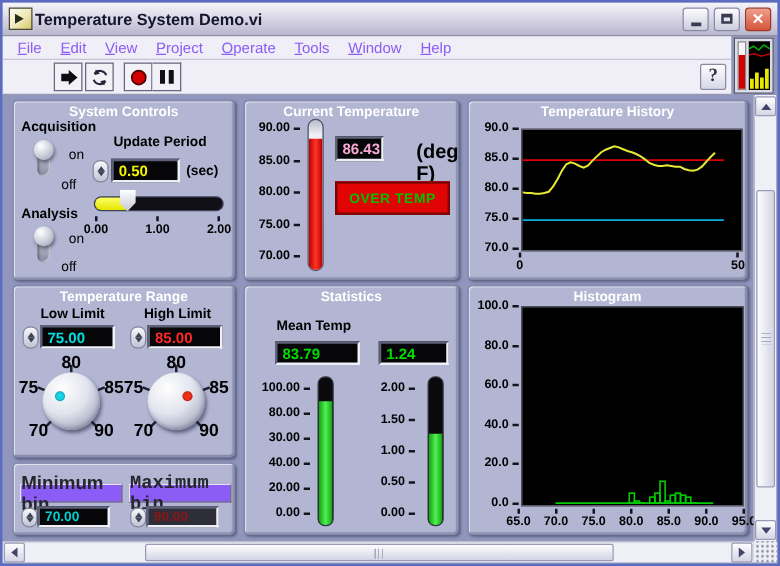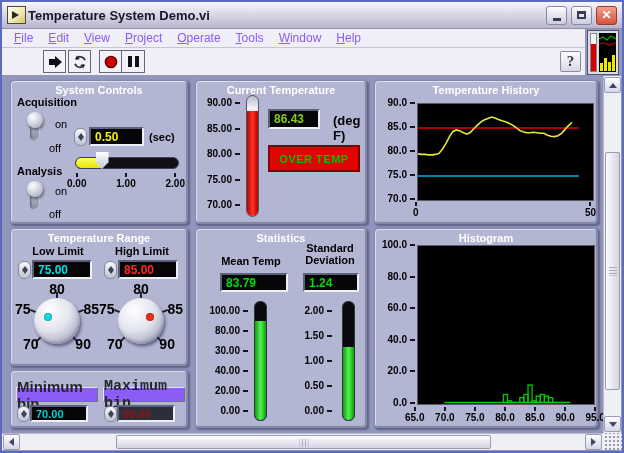--- a/index.html
+++ b/index.html
@@ -173,20 +173,21 @@
     <div class="panel" style="left:8px;top:4px;width:178px;height:144px;">
       <div class="ptitle">System Controls</div>
       <div class="blab" style="left:6px;top:15px;">Acquisition</div>
       <div class="switch" style="left:14px;top:31px;">
           <div class="sw-track"></div>
           <div class="sw-knob"></div>
         </div>
       <div class="blab" style="left:44px;top:37px;font-weight:normal;">on</div>
       <div class="blab" style="left:38px;top:61px;font-weight:normal;">off</div>
 
+      <div class="blab ctr" style="left:60px;top:27px;width:114px;">Update Period</div>
       <div class="spin" style="left:63px;top:47px;">
           <span class="tu"></span>
           <span class="td"></span>
         </div>
       <div class="lcd" style="left: 78px; top: 46px; width: 55px; height: 19px; color: rgb(242, 242, 0);">0.50</div>
       <div class="blab" style="left:138px;top:50px;">(sec)</div>
 
       <div class="slider" style="left:64px;top:76px;width:104px;">
         <div class="sfill" style="width: 25%;"></div>
         <div class="sthumb" style="left: calc(25% - 6px);"></div>
@@ -294,29 +295,28 @@
             <span class="stick"></span>
           </div>
           <div class="srow">
             <span class="slab">70.00</span>
             <span class="stick"></span>
           </div>
         </div>
       <div class="thermo" style="left:50px;top:14px;height:122px;">
         <div class="tfill" style="height: 87.5%;"></div>
       </div>
-      <div class="lcd" style="left: 72px; top: 28px; width: 52px; height: 20px; color: #84cc16;">86.43</div>
-      <div class="blab" style="left:137px;top:32px;font-size:13px;">(deg F)</div>
+      <div class="lcd" style="left: 72px; top: 28px; width: 39px; height: 20px; color: #f9a8d4;">86.43</div>
+      <div class="blab" style="left:137px;top:32px;font-size:16px;">(deg F)</div>
       <div class="alarm" style="left:72px;top:64px;width:92px;height:27px;">OVER TEMP</div>
     </div>
 
     <div class="panel" style="left:193px;top:152px;width:172px;height:200px;">
       <div class="ptitle">Statistics</div>
       <div class="blab ctr" style="left:12px;top:26px;width:86px;">Mean Temp</div>
-      <div class="blab ctr" style="left:102px;top:13px;width:64px;line-height:12px;">Standard Deviation</div>
       <div class="lcd" style="left: 24px; top: 44px; width: 68px; height: 19px; color: rgb(0, 221, 0);">83.79</div>
       <div class="lcd" style="left: 107px; top: 44px; width: 56px; height: 19px; color: rgb(0, 221, 0);">1.24</div>
       <div class="vscale" style="left:2px;top:77px;width:50px;height:110px;">
           <div class="srow">
             <span class="slab">100.00</span>
             <span class="stick"></span>
           </div>
           <div class="srow">
             <span class="slab">80.00</span>
             <span class="stick"></span>

